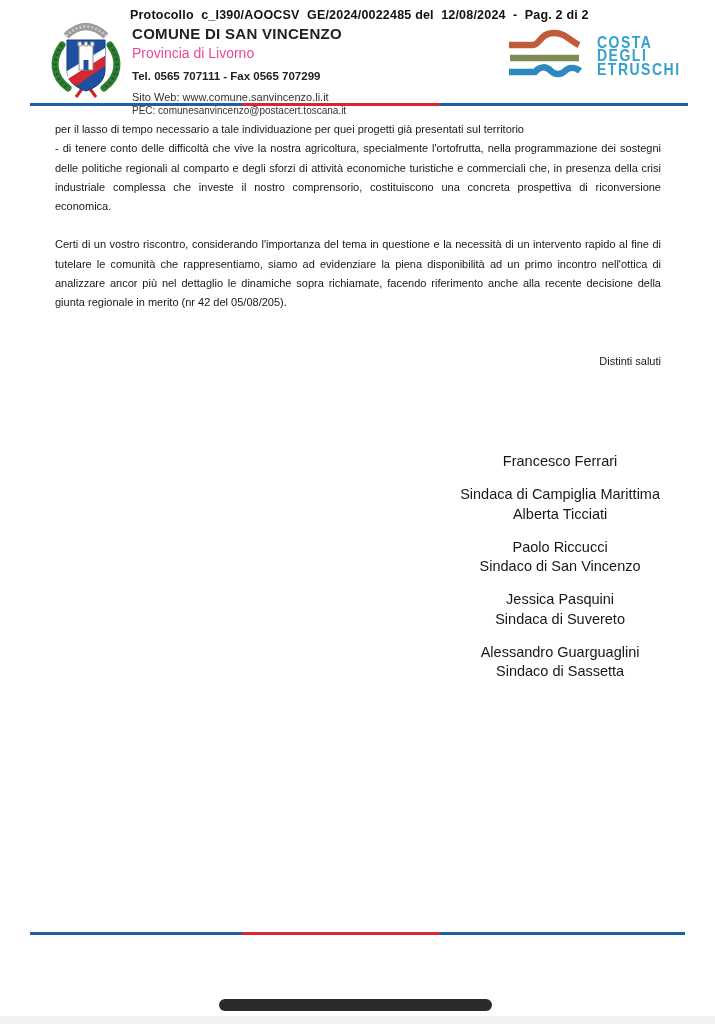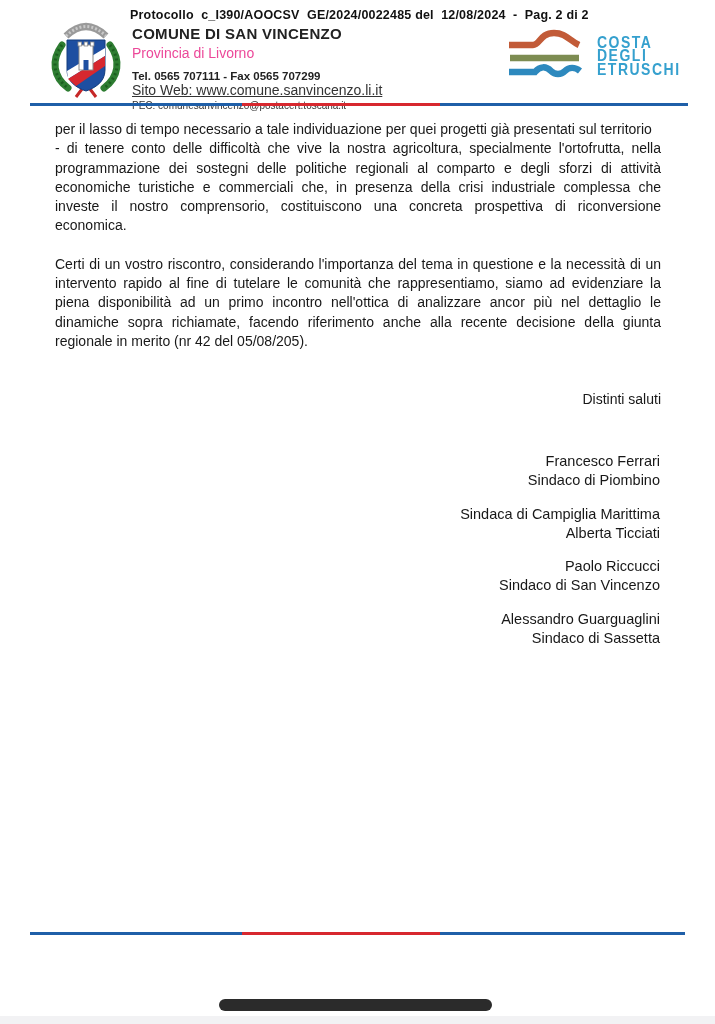--- a/index.html
+++ b/index.html
@@ -10,42 +10,42 @@
   
   .protocol{
     position:absolute;top:8px;left:130px;font-size:12.5px;font-weight:bold;
     letter-spacing:.2px;white-space:pre;color:#111;
   }
   .coa{position:absolute;left:46px;top:15px;}
   .muni{position:absolute;left:132px;top:26px;line-height:1.1;}
   .muni .name{font-size:15px;font-weight:bold;color:#222;letter-spacing:.3px;}
   .muni .prov{font-size:14px;color:#ec4899;margin-top:3px;}
   .muni .tel{font-size:11.5px;font-weight:bold;color:#222;margin-top:9px;}
-  .muni .web{font-size:14px;color:#333;text-decoration:underline;}
+  .muni .web{font-size:11px;color:#333;margin-top:8px;}
   .muni .pec{font-size:10px;color:#333;margin-top:2px;}
   .costa{position:absolute;left:503px;top:28px;display:flex;align-items:center;}
   .costa-text{margin-left:6px;line-height:.95;}
   .costa-text div{
     font-size:14px;font-weight:bold;color:#35a0ce;letter-spacing:1.5px;
     transform:scaleY(1.15);transform-origin:top left;
   }
   .rule{position:absolute;left:30px;width:658px;height:3px;background:#1f5fa8;}
   .rule .red-seg{position:absolute;left:212px;top:0;width:198px;height:3px;background:#d7282f;}
   .rule-top{top:103px;}
   .rule-bottom{top:932px;width:655px;}
   
   .letter{
     position:absolute;left:55px;top:120px;width:606px;
-    font-size:14px;line-height:19.3px;color:#181818;
+    font-size:11px;line-height:19.3px;color:#181818;
   }
   .letter p{margin:0;text-align:justify;}
   .letter .p2{margin-top:19px;}
   .letter .closing{margin-top:39px;text-align:right;}
   
-  .signatures{position:absolute;right:55px;top:452px;text-align:right;}
+  .signatures{position:absolute;right:55px;top:452px;text-align:center;}
   .sig-block{margin-bottom:14px;font-size:14.5px;line-height:19.3px;color:#181818;}
   
   .footer-logos{position:absolute;left:0;top:930px;width:715px;height:80px;}
   
   .home-indicator{
     position:absolute;left:219px;top:999px;width:273px;height:12px;
     border-radius:6px;background:#2b2b2b;
   }
   .bottom-strip{position:absolute;left:0;top:1016px;width:715px;height:8px;background:#f2f2f4;}
 </style>
@@ -108,29 +108,32 @@
 <div class="letter">
   <p>per il lasso di tempo necessario a tale individuazione per quei progetti già presentati sul territorio</p>
   <p>- di tenere conto delle difficoltà che vive la nostra agricoltura, specialmente l'ortofrutta, nella programmazione dei sostegni delle politiche regionali al comparto e degli sforzi di attività economiche turistiche e commerciali che, in presenza della crisi industriale complessa che investe il nostro comprensorio, costituiscono una concreta prospettiva di riconversione economica.</p>
   <p class="p2">Certi di un vostro riscontro, considerando l'importanza del tema in questione e la necessità di un intervento rapido al fine di tutelare le comunità che rappresentiamo, siamo ad evidenziare la piena disponibilità ad un primo incontro nell'ottica di analizzare ancor più nel dettaglio le dinamiche sopra richiamate, facendo riferimento anche alla recente decisione della giunta regionale in merito (nr 42 del 05/08/205).</p>
   <p class="closing">Distinti saluti</p>
 </div>
 
 <div class="signatures">
   <div class="sig-block">
     <div>Francesco Ferrari</div>
-    <div>Sindaco di Piombino</div>
   </div>
   <div class="sig-block">
     <div>Sindaca di Campiglia Marittima</div>
     <div>Alberta Ticciati</div>
   </div>
   <div class="sig-block">
     <div>Paolo Riccucci</div>
     <div>Sindaco di San Vincenzo</div>
+  </div>
+  <div class="sig-block">
+    <div>Jessica Pasquini</div>
+    <div>Sindaca di Suvereto</div>
   </div>
   <div class="sig-block">
     <div>Alessandro Guarguaglini</div>
     <div>Sindaco di Sassetta</div>
   </div>
 </div>
 
 <div class="rule rule-bottom">
     <span class="red-seg"></span>
   </div>

